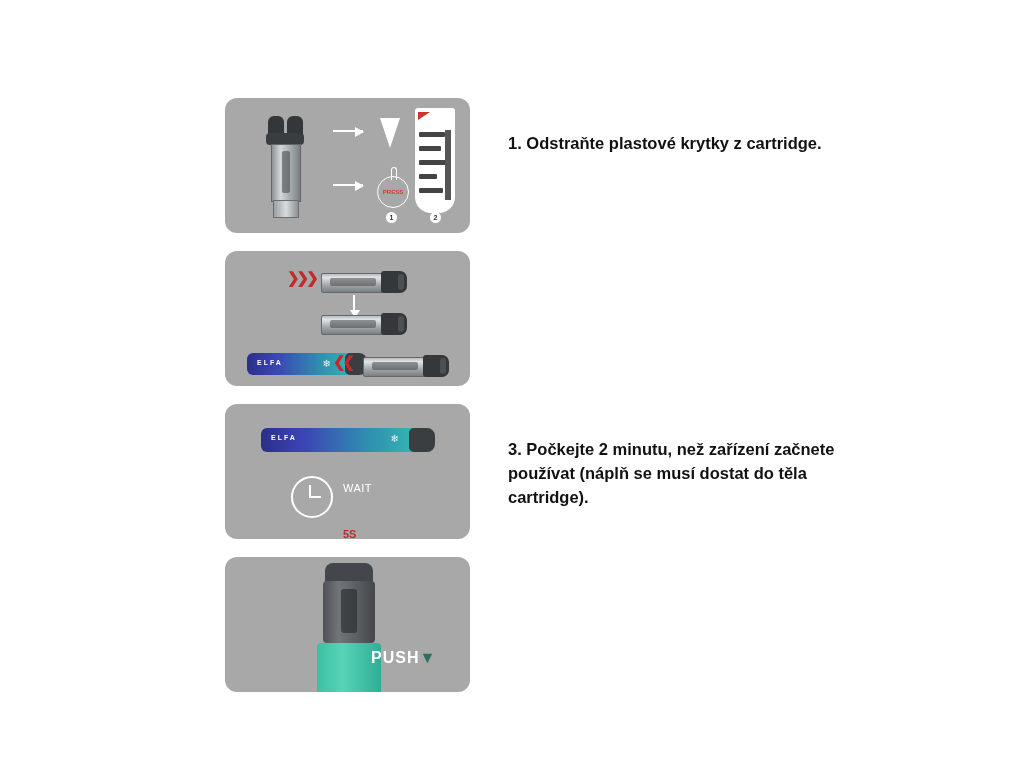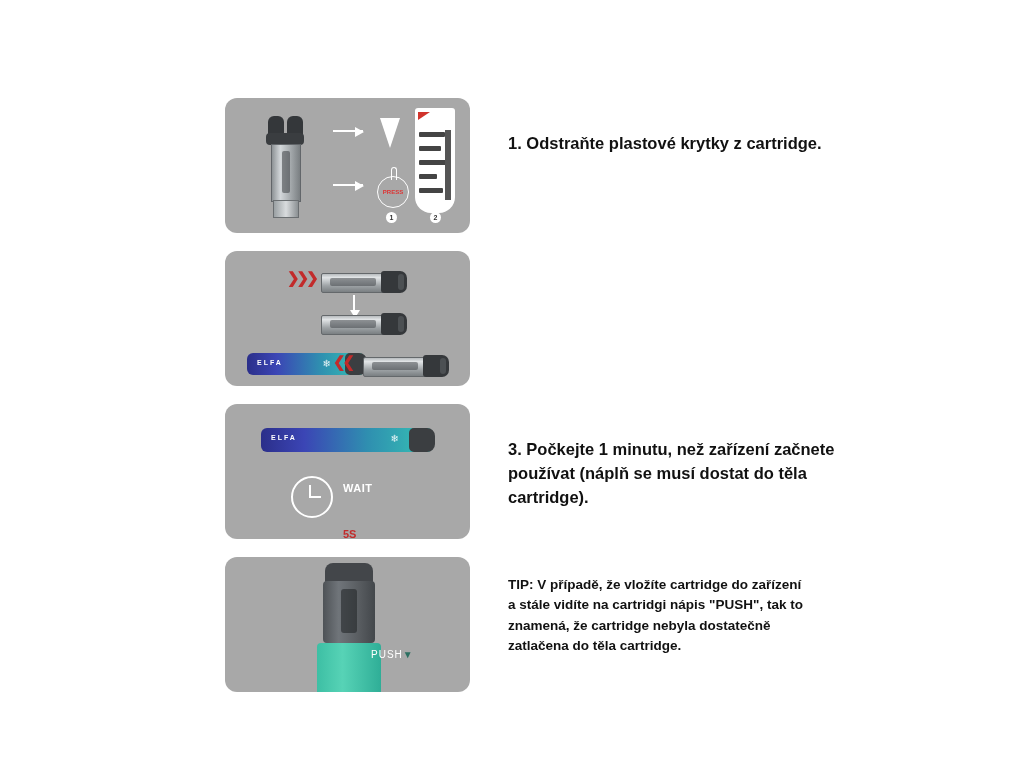--- a/index.html
+++ b/index.html
@@ -328,21 +328,21 @@
     position: absolute;
     left: 17px; top: 18px;
     width: 11px; height: 2px;
     background: #ffffff;
   }
   .wait-label {
     position: absolute;
     left: 118px; top: 78px;
     color: #ffffff;
     font-size: 11px;
-    font-weight: bold;
+    font-weight: normal;
     letter-spacing: 0.5px;
   }
   .wait-time {
     position: absolute;
     left: 118px; top: 95px;
     color: #c22b2b;
     font-size: 11px;
     font-weight: bold;
     margin-top: 29px;
   }
@@ -379,22 +379,22 @@
     position: absolute;
     left: 92px; top: 86px;
     width: 64px; height: 49px;
     background: linear-gradient(to right, #3dbfa4 0%, #57d3b6 40%, #2fae97 100%);
     border-radius: 4px 4px 0 0;
   }
   .f4-push {
     position: absolute;
     left: 106px; top: 92px;
     color: #ffffff;
-    font-size: 10px;
-    font-weight: normal;
+    font-size: 16px;
+    font-weight: bold;
     letter-spacing: 1px;
     padding-left: 40px;
   }
   .f4-push .mark {
     color: #2c6f61;
   }
 </style>
 </head>
 <body>
 
@@ -460,31 +460,30 @@
       <div class="figure">
         <div class="elfa-device f3-elfa">
           <span class="brand">ELFA</span>
           <span class="snow">❄</span>
           <span class="tip"></span>
         </div>
         <div class="clock"></div>
         <div class="wait-label">WAIT</div>
         <div class="wait-time">5S</div>
       </div>
-      <div class="caption">3. Počkejte 1 minutu, než zařízení začnete používat (náplň se musí dostat do těla cartridge).</div>
+      <div class="caption">3. Počkejte 2 minutu, než zařízení začnete používat (náplň se musí dostat do těla cartridge).</div>
     </div>
 
     <div class="step step-4">
       <div class="figure">
         <div class="f4-pod">
           <span class="mouthpiece"></span>
           <span class="window"></span>
         </div>
         <div class="f4-base"></div>
         <div class="f4-push">
           <span>PUSH</span><span class="mark">▼</span>
         </div>
       </div>
-      <div class="caption tip">TIP: V případě, že vložíte cartridge do zařízení a stále vidíte na cartridgi nápis "PUSH", tak to znamená, že cartridge nebyla dostatečně zatlačena do těla cartridge.</div>
     </div>
 
   </div>
 </div>
 
 </body></html>

